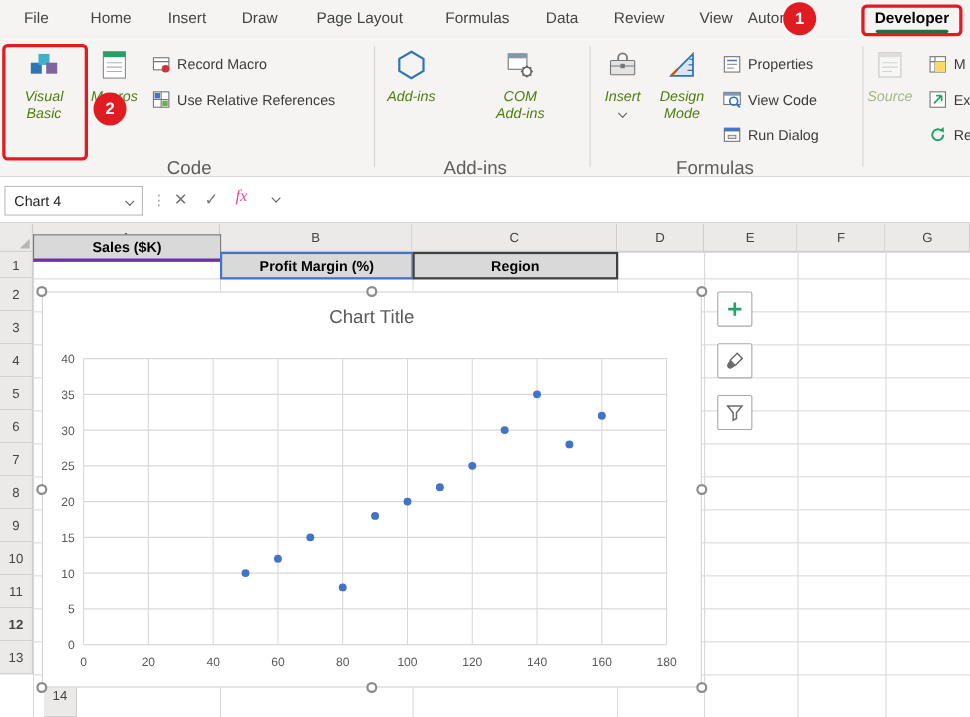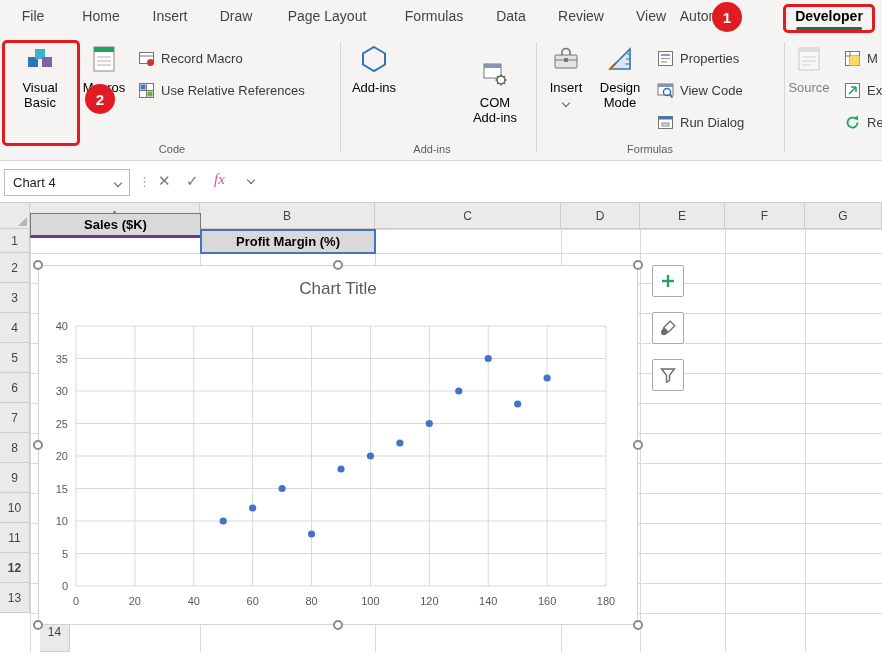--- a/index.html
+++ b/index.html
@@ -12,23 +12,23 @@
   .tab { position:absolute; top:8px; transform:translateX(-50%); font-size:14px; color:#444;
          white-space:nowrap; cursor:pointer; }
   .tab.active { font-weight:700; color:#000; }
   .tab.active::after { content:""; position:absolute; left:1px; right:1px; bottom:-6px; height:3px;
          background:var(--green,#217346); border-radius:2px; }
 
   
   .ribbon { position:absolute; left:0; top:36px; width:882px; height:125px; background:#f5f4f2;
             border-bottom:1px solid #dcdad8; z-index:5; }
   .sep { position:absolute; top:6px; height:110px; width:1px; background:#d8d6d4; }
-  .grp { position:absolute; top:107px; transform:translateX(-50%); font-size:11px; color:#5f5d5b; white-space:nowrap; }
+  .grp { position:absolute; top:107px; transform:translateX(-50%); font-size:17px; color:#5f5d5b; white-space:nowrap; }
   .rib-big { position:absolute; top:4px; height:100px; display:flex; flex-direction:column; align-items:center;
-             text-align:center; font-size:13px; color:#000000; cursor:pointer; }
+             text-align:center; font-size:13px; color:#4d7c0f; cursor:pointer;font-style:italic; }
   .rib-big .icon { height:38px; display:flex; align-items:center; justify-content:center; }
   .rib-big .lbl { line-height:15px; margin-top:2px; }
   .rib-row { position:absolute; height:22px; display:flex; align-items:center; gap:6px; font-size:13px;
              color:#3b3a39; cursor:pointer; white-space:nowrap; }
   .row1 { top:11px; } .row2 { top:43px; } .row3 { top:75px; }
   .ric { display:inline-flex; width:17px; height:17px; align-items:center; justify-content:center; }
   .chev { display:inline-block; width:6px; height:6px; border-right:1.5px solid #5f5d5b;
           border-bottom:1.5px solid #5f5d5b; transform:rotate(45deg); }
   .caret { margin-top:5px; }
   .disabled { opacity:.5; }
@@ -154,21 +154,21 @@
     <div class="sep" style="left:340px;"></div>
 
     <div class="rib-big" style="left:346px;width:56px;">
       <span class="icon">
         <svg width="28" height="30" viewBox="0 0 28 30">
             <polygon points="14,3 25,9.5 25,20.5 14,27 3,20.5 3,9.5" fill="none" stroke="#2e75b6" stroke-width="2"></polygon>
           </svg>
       </span>
       <span class="lbl">Add-ins</span>
     </div>
-    <div class="rib-big" style="left:465px;width:60px;justify-content:center;">
+    <div class="rib-big" style="left:443px;width:60px;">
       <span class="icon">
         <svg width="28" height="28" viewBox="0 0 28 28">
             <rect x="3" y="4" width="17" height="14" fill="#fff" stroke="#767676"></rect>
             <rect x="3" y="4" width="17" height="4" fill="#8496b0"></rect>
             <circle cx="20" cy="20" r="4" fill="#fff" stroke="#666" stroke-width="1.5"></circle>
             <path d="M20 14.5v2.2 M20 23.3v2.2 M14.5 20h2.2 M23.3 20h2.2 M16.1 16.1l1.6 1.6 M22.3 22.3l1.6 1.6 M23.9 16.1l-1.6 1.6 M17.7 22.3l-1.6 1.6" stroke="#666" stroke-width="1.4"></path>
           </svg>
       </span>
       <span class="lbl">COM Add-ins</span>
     </div>
@@ -286,20 +286,21 @@
     <span class="fml fml-x">✕</span>
     <span class="fml fml-check">✓</span>
     <span class="fml fml-fx">fx</span>
     <span class="chev fml-chev" style="position:absolute;"></span>
     <input class="formula-input" value="" style="">
   </div>
 
   <div class="sheet">
     <div class="hcell hcell-a" style="left:30px;top:10px;width:171px;height:25px;">Sales ($K)</div>
     <div class="hcell hcell-b" style="left:200px;top:26px;width:176px;height:25px;">Profit Margin (%)</div>
+    <div class="hcell hcell-c" style="left:375px;top:26px;width:187px;height:25px;">Region</div>
   <div class="vline" style="left: 30px; top: 26px; width: 1px; height: 423px;"></div>
       <div class="vline" style="left: 200px; top: 26px; width: 1px; height: 423px;"></div>
       <div class="vline" style="left: 375px; top: 26px; width: 1px; height: 423px;"></div>
       <div class="vline" style="left: 561px; top: 26px; width: 1px; height: 423px;"></div>
       <div class="vline" style="left: 640px; top: 26px; width: 1px; height: 423px;"></div>
       <div class="vline" style="left: 725px; top: 26px; width: 1px; height: 423px;"></div>
       <div class="vline" style="left: 805px; top: 26px; width: 1px; height: 423px;"></div>
       <div class="hline" style="left: 30px; top: 26px; width: 852px; height: 1px;"></div>
       <div class="hline" style="left: 30px; top: 50px; width: 852px; height: 1px;"></div>
       <div class="hline" style="left: 30px; top: 80px; width: 852px; height: 1px;"></div>

